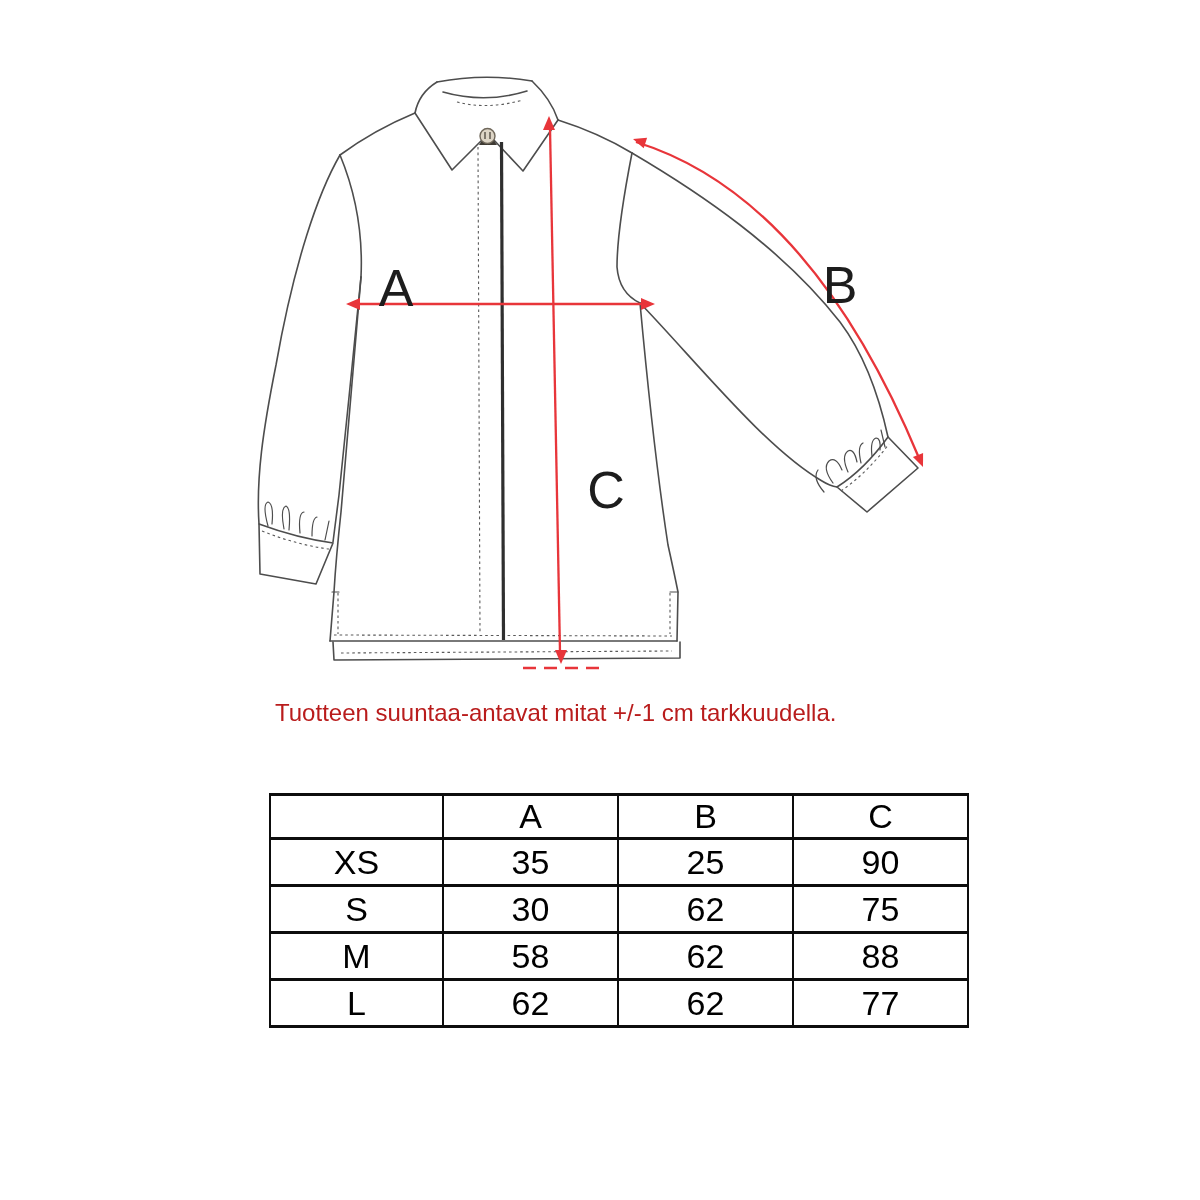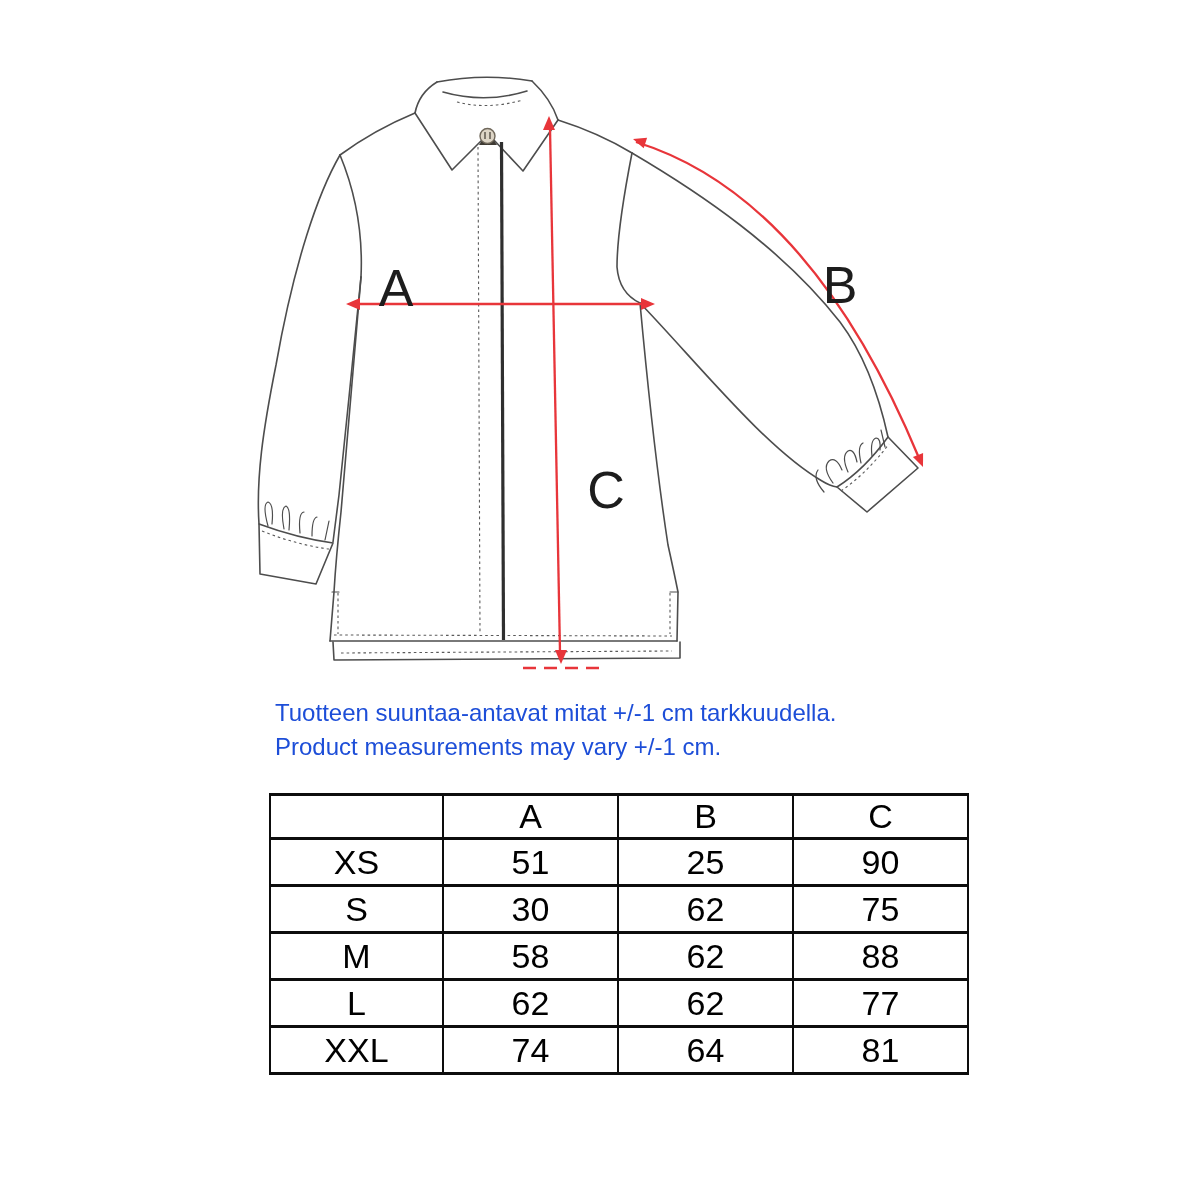--- a/index.html
+++ b/index.html
@@ -3,21 +3,21 @@
 <meta charset="utf-8">
 <style>
   html,body{margin:0;padding:0;background:#fff;}
   .canvas{
     position:relative;width:1200px;height:1200px;background:#ffffff;
     font-family:"Liberation Sans",sans-serif;overflow:hidden;
   }
   .drawing{position:absolute;left:0;top:0;}
   .info-block{
     position:absolute;left:275px;top:696px;
-    font-size:24px;line-height:33.5px;color:#1d4ed8;white-space:nowrap;
+    font-size:24px;line-height:33.5px;color:#b91c1c;white-space:nowrap;
   }
   table.size-table{
     position:absolute;left:269px;top:793px;width:698px;
     border-collapse:collapse;table-layout:fixed;
   }
   table.size-table td{
     border:2px solid #0d0d0d;border-top-width:3px;border-bottom-width:3px;
     text-align:center;vertical-align:middle;
     font-size:34px;color:#000;padding:0;overflow:hidden;
   }
@@ -126,40 +126,39 @@
       <path class="red" d="M 523,668 L 601,668" stroke-dasharray="13 8" stroke-width="3.5"></path>
     </g>
 
     <text class="lbl" x="396" y="306" text-anchor="middle">A</text>
     <text class="lbl" x="840" y="303" text-anchor="middle">B</text>
     <text class="lbl" x="606" y="508" text-anchor="middle">C</text>
   </svg>
 
   <div class="info-block">
     <div>Tuotteen suuntaa-antavat mitat +/-1 cm tarkkuudella.</div>
-    <div>Product measurements may vary +/-1 cm.</div>
   </div>
 
   <table class="size-table">
     <colgroup>
         <col style="width:173px">
         <col style="width:175px">
         <col style="width:175px">
         <col style="width:175px">
       </colgroup>
     <tbody>
       <tr class="hdr">
         <td></td>
         <td>A</td>
         <td>B</td>
         <td>C</td>
       </tr>
       <tr class="row">
         <td>XS</td>
-        <td>51</td>
+        <td>35</td>
         <td>25</td>
         <td>90</td>
       </tr>
       <tr class="row">
         <td>S</td>
         <td>30</td>
         <td>62</td>
         <td>75</td>
       </tr>
       <tr class="row">
@@ -167,22 +166,16 @@
         <td>58</td>
         <td>62</td>
         <td>88</td>
       </tr>
       <tr class="row">
         <td>L</td>
         <td>62</td>
         <td>62</td>
         <td>77</td>
       </tr>
-      <tr class="row">
-        <td>XXL</td>
-        <td>74</td>
-        <td>64</td>
-        <td>81</td>
-      </tr>
     </tbody>
   </table>
 
 </div>
 
 </body></html>

